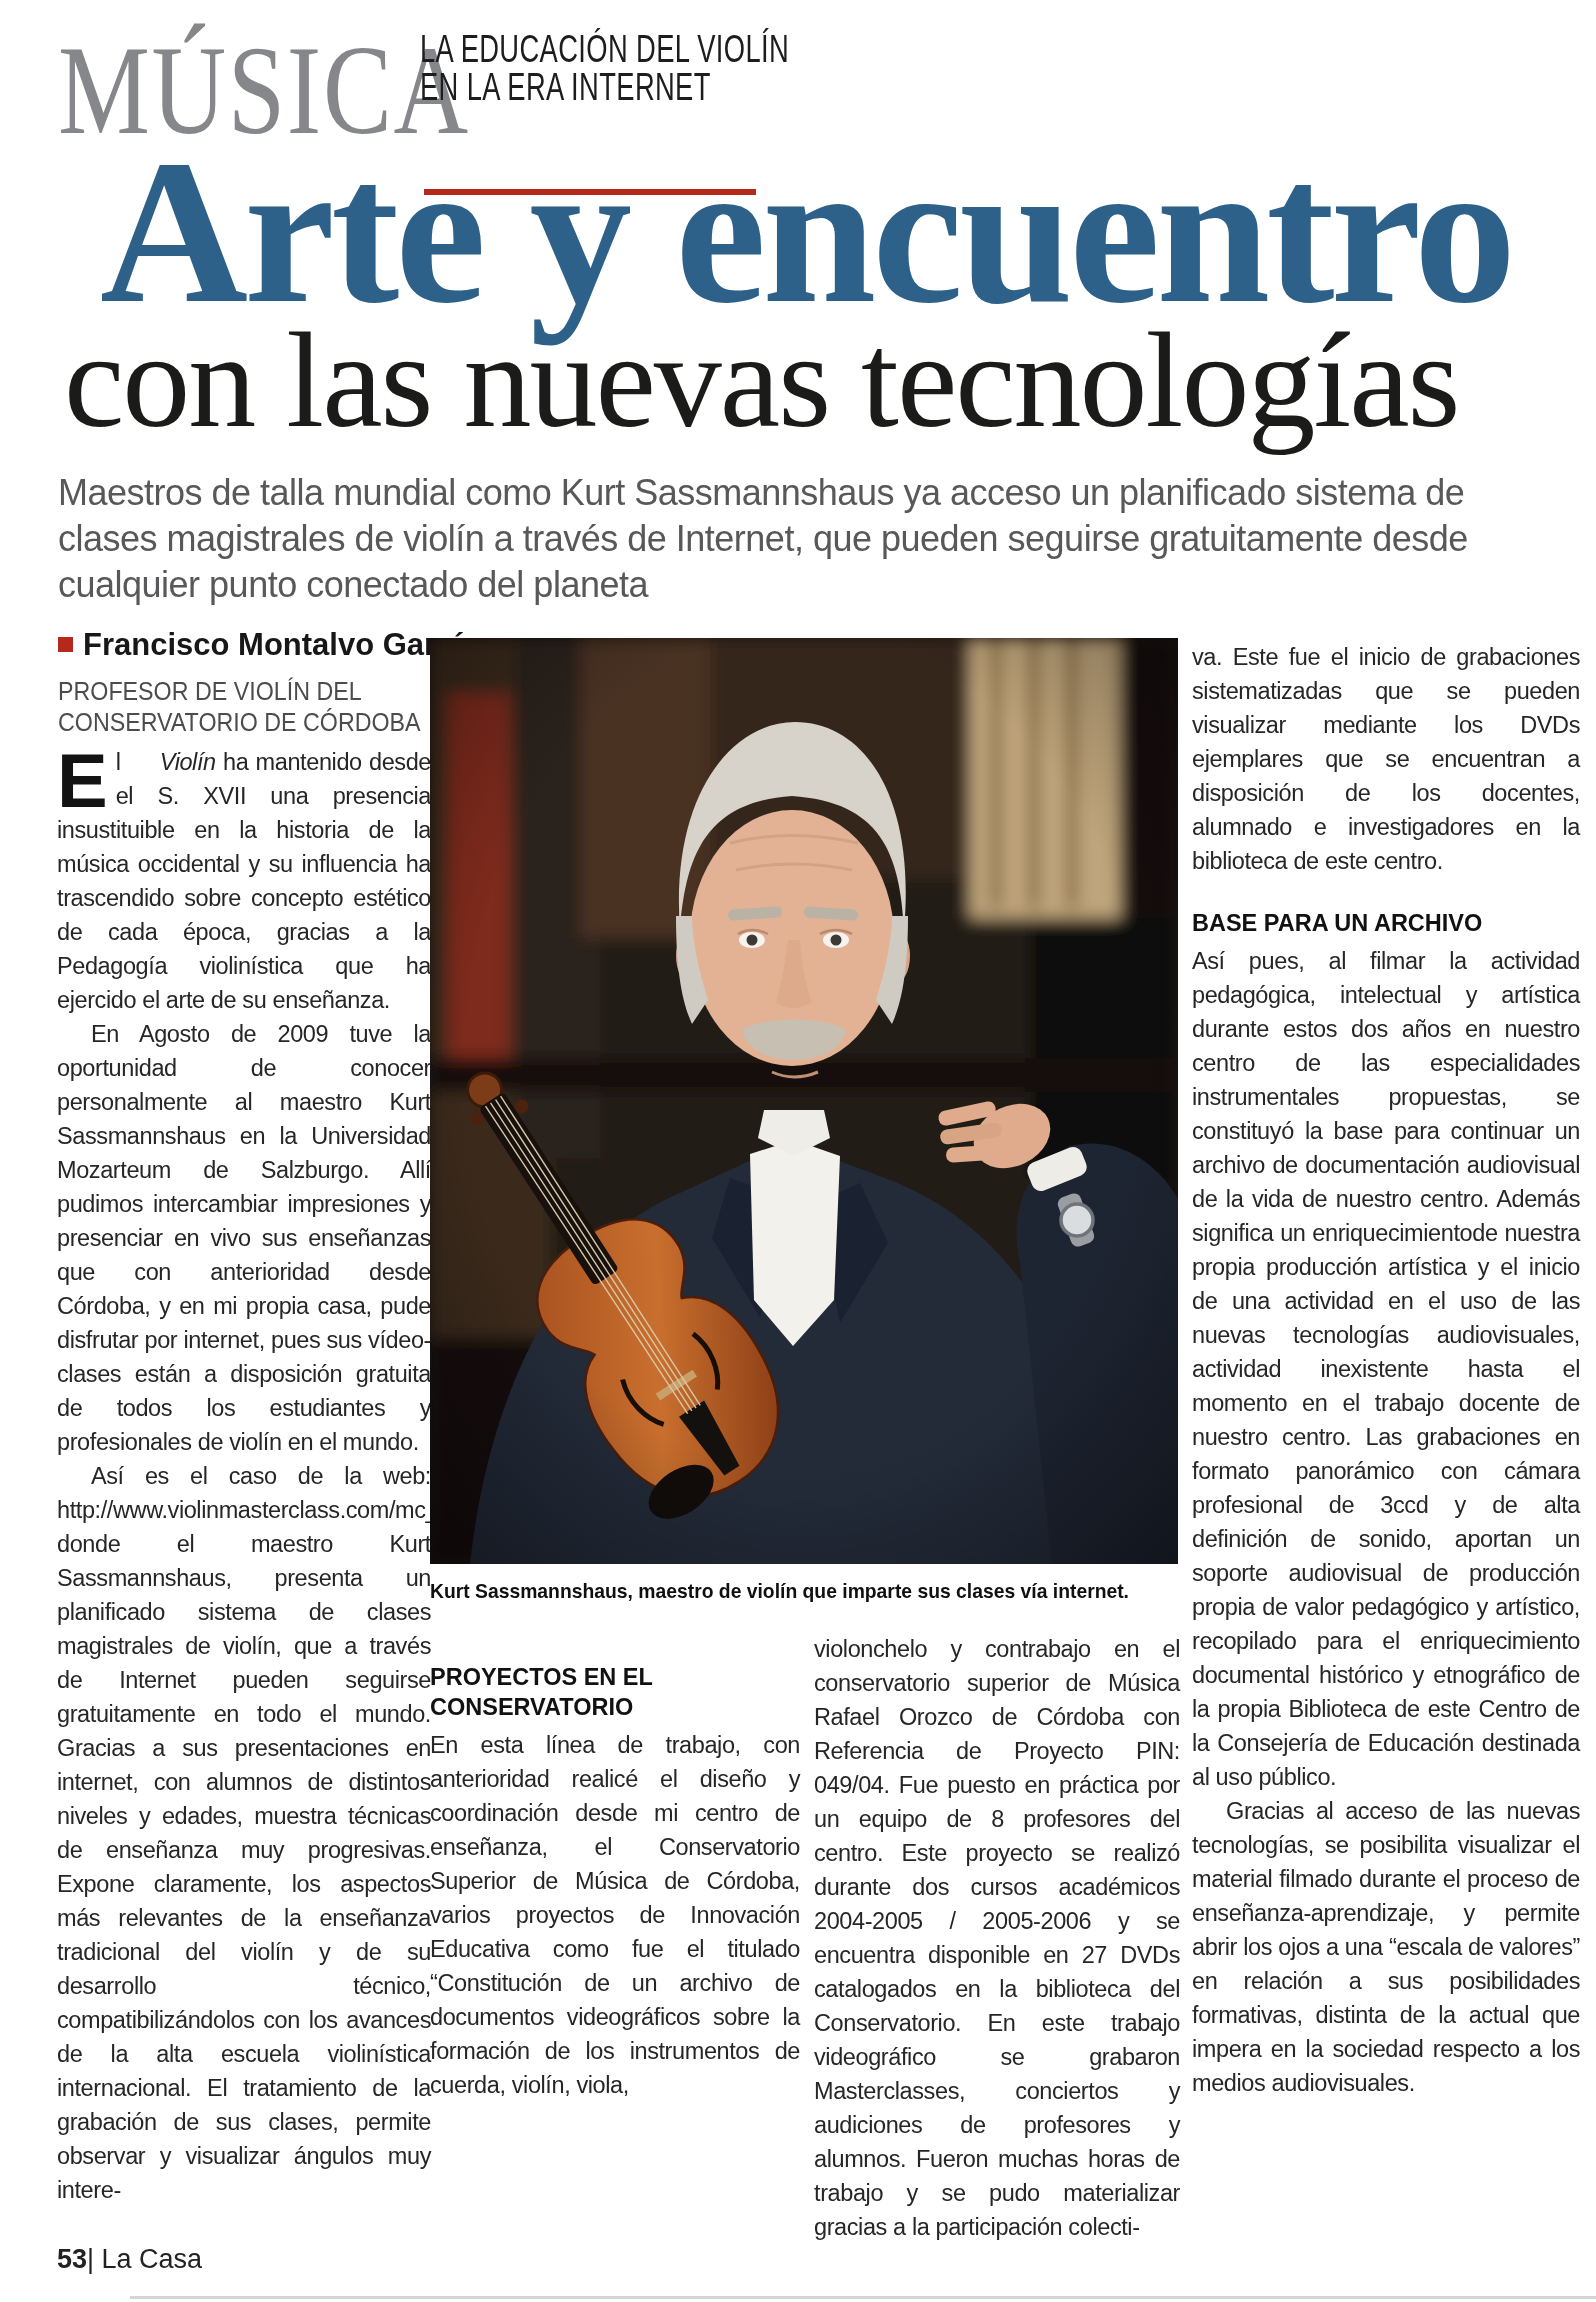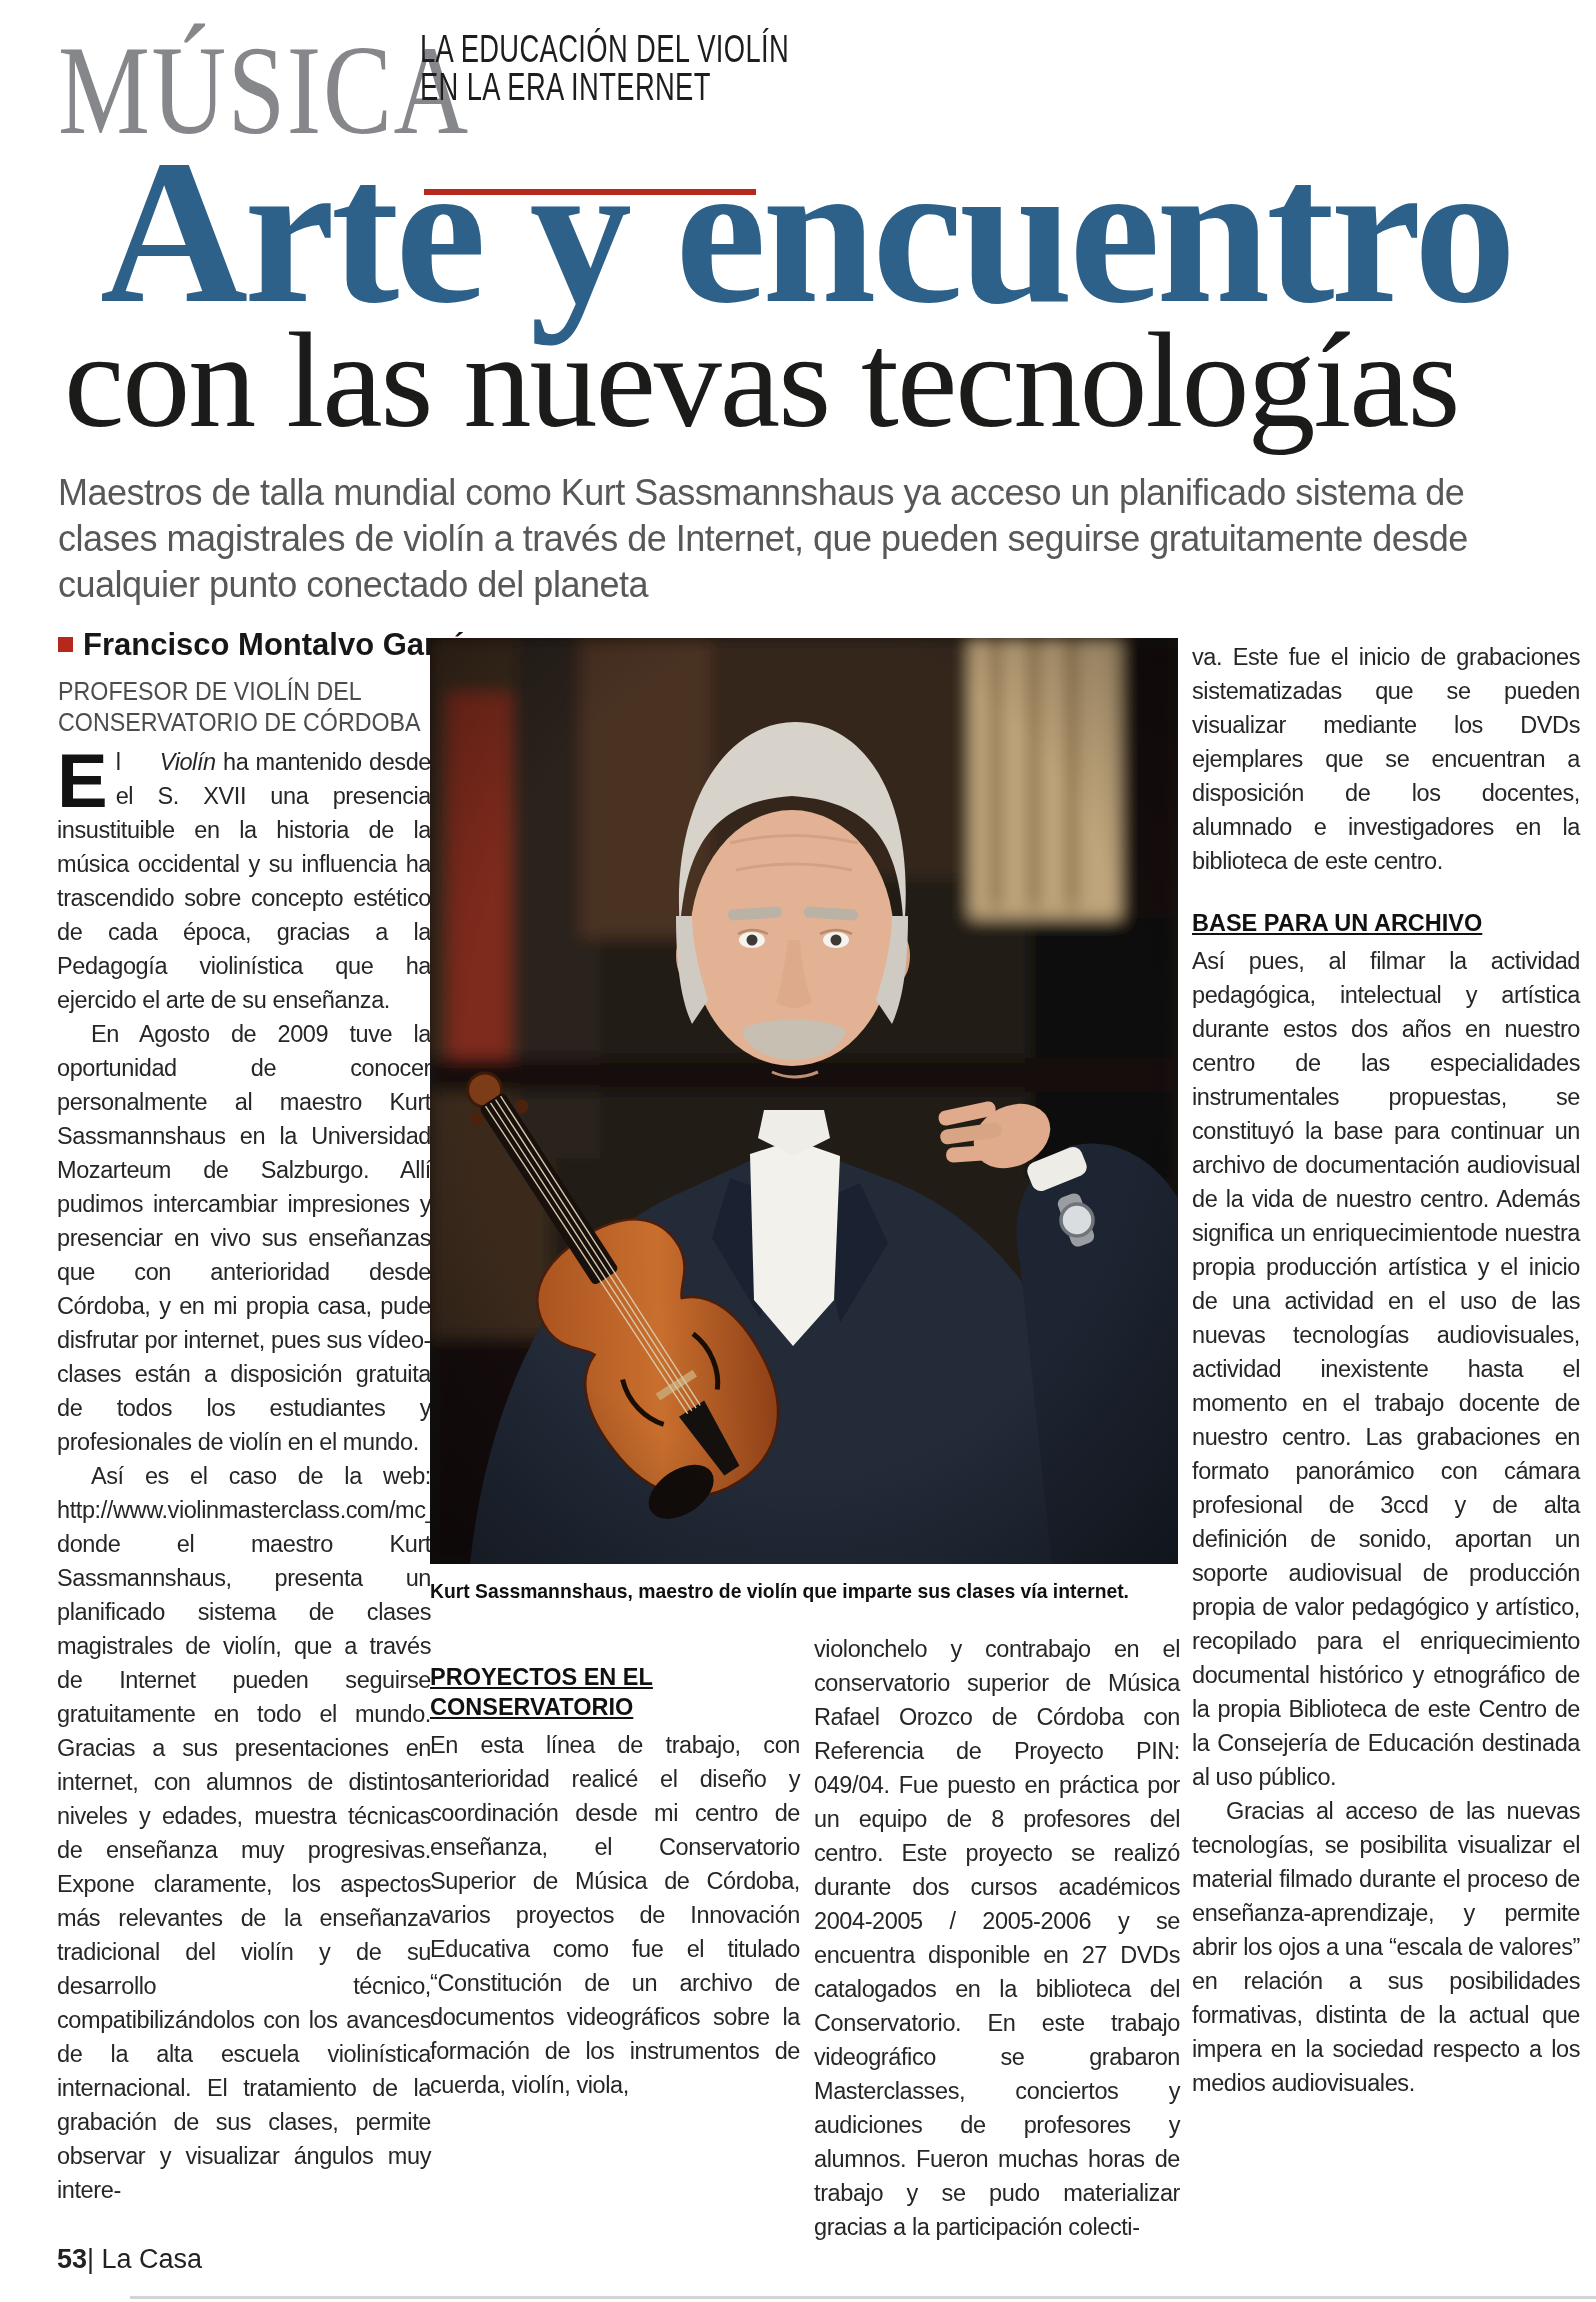--- a/index.html
+++ b/index.html
@@ -30,21 +30,21 @@
   .author{font-weight:bold;font-size:31px;line-height:34px;color:#171717;}
   .roles{position:absolute;left:58px;top:676px;font-size:25px;line-height:31px;color:#4c4c4c;
     transform:scaleX(.93);transform-origin:left top;white-space:nowrap;}
 
   
   .col{position:absolute;font-size:23.5px;line-height:34px;letter-spacing:-.4px;
     text-align:justify;color:#262626;}
   .col p{margin:0;}
   .col p.indent{text-indent:34px;}
   .col h3{margin:30px 0 6px 0;font-size:23.5px;line-height:30px;letter-spacing:0;
-    color:#111;text-align:left;text-decoration:underline;}
+    color:#111;text-align:left;}
   .col1{left:57px;top:745px;width:374px;}
   .col2{left:430px;top:1632px;width:370px;}
   .col3{left:814px;top:1632px;width:366px;}
   .col4{left:1192px;top:640px;width:388px;}
   .dropcap{float:left;font-weight:bold;font-size:76px;line-height:60px;
     margin:6px 10px 0 0;letter-spacing:-2px;color:#131313;}
   em{font-style:italic;margin-left:32px;}
 
   
   .photo{position:absolute;left:430px;top:638px;width:748px;height:926px;margin:0;

